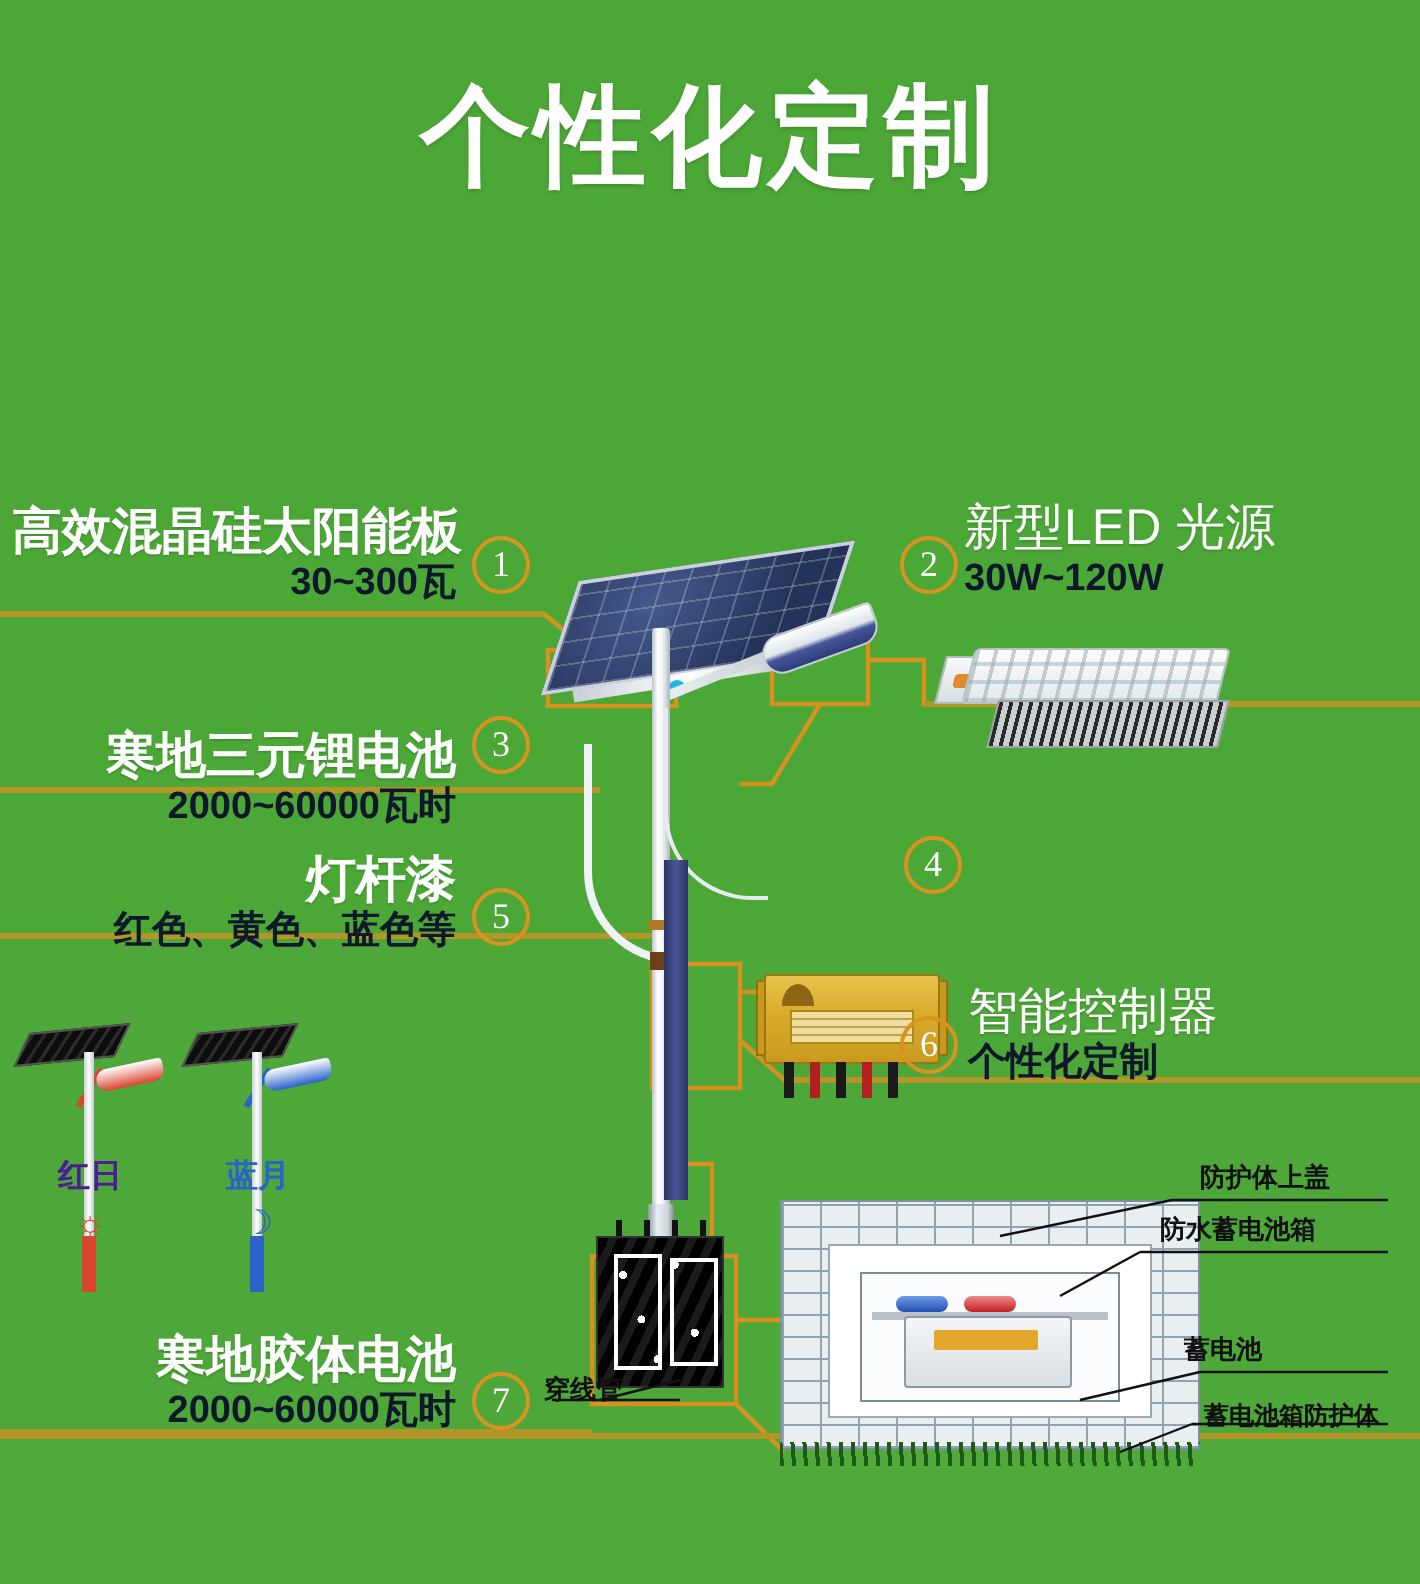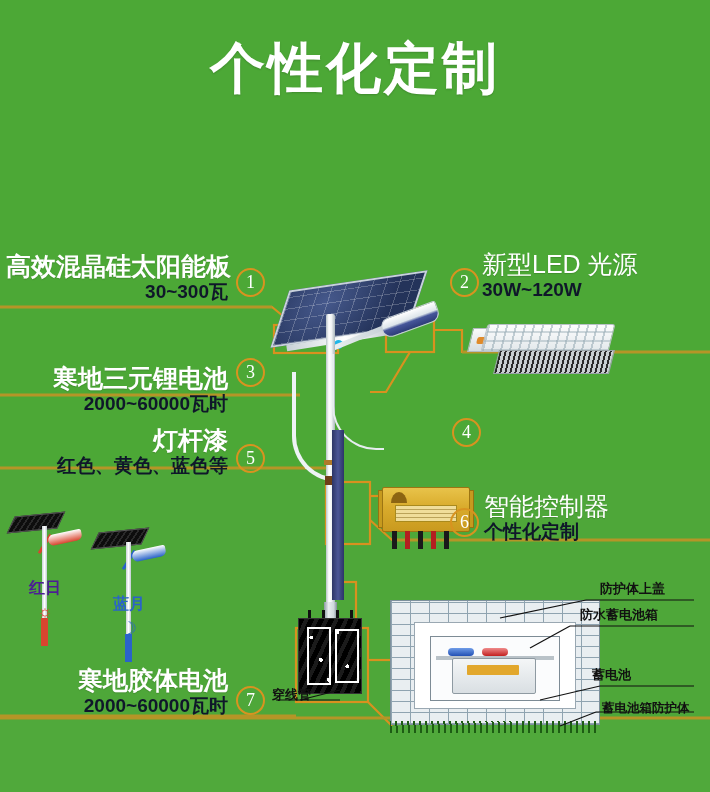--- a/index.html
+++ b/index.html
@@ -359,21 +359,21 @@
   <div class="minipole" style="left:8px; top:508px;">
     <div class="mpanel"></div>
     <div class="marm" style="border-left-color:#d9452f"></div>
     <div class="mhead" style="background:linear-gradient(180deg,#ffffff,#d9452f)"></div>
     <div class="mp"></div>
     <div class="mpbase" style="background:#d9452f"></div>
     <div class="mlabel" style="color:#4c1d95">红日</div>
     <div class="micon" style="color:#d9452f">☼</div>
   </div>
 
-  <div class="minipole" style="left:92px; top:524px;">
+  <div class="minipole" style="left:92px; top:508px;">
     <div class="mpanel"></div>
     <div class="marm" style="border-left-color:#2a63c9"></div>
     <div class="mhead" style="background:linear-gradient(180deg,#ffffff,#2a63c9)"></div>
     <div class="mp"></div>
     <div class="mpbase" style="background:#2a63c9"></div>
     <div class="mlabel" style="color:#2a63c9">蓝月</div>
     <div class="micon" style="color:#2a63c9">☽</div>
   </div>
 
 

